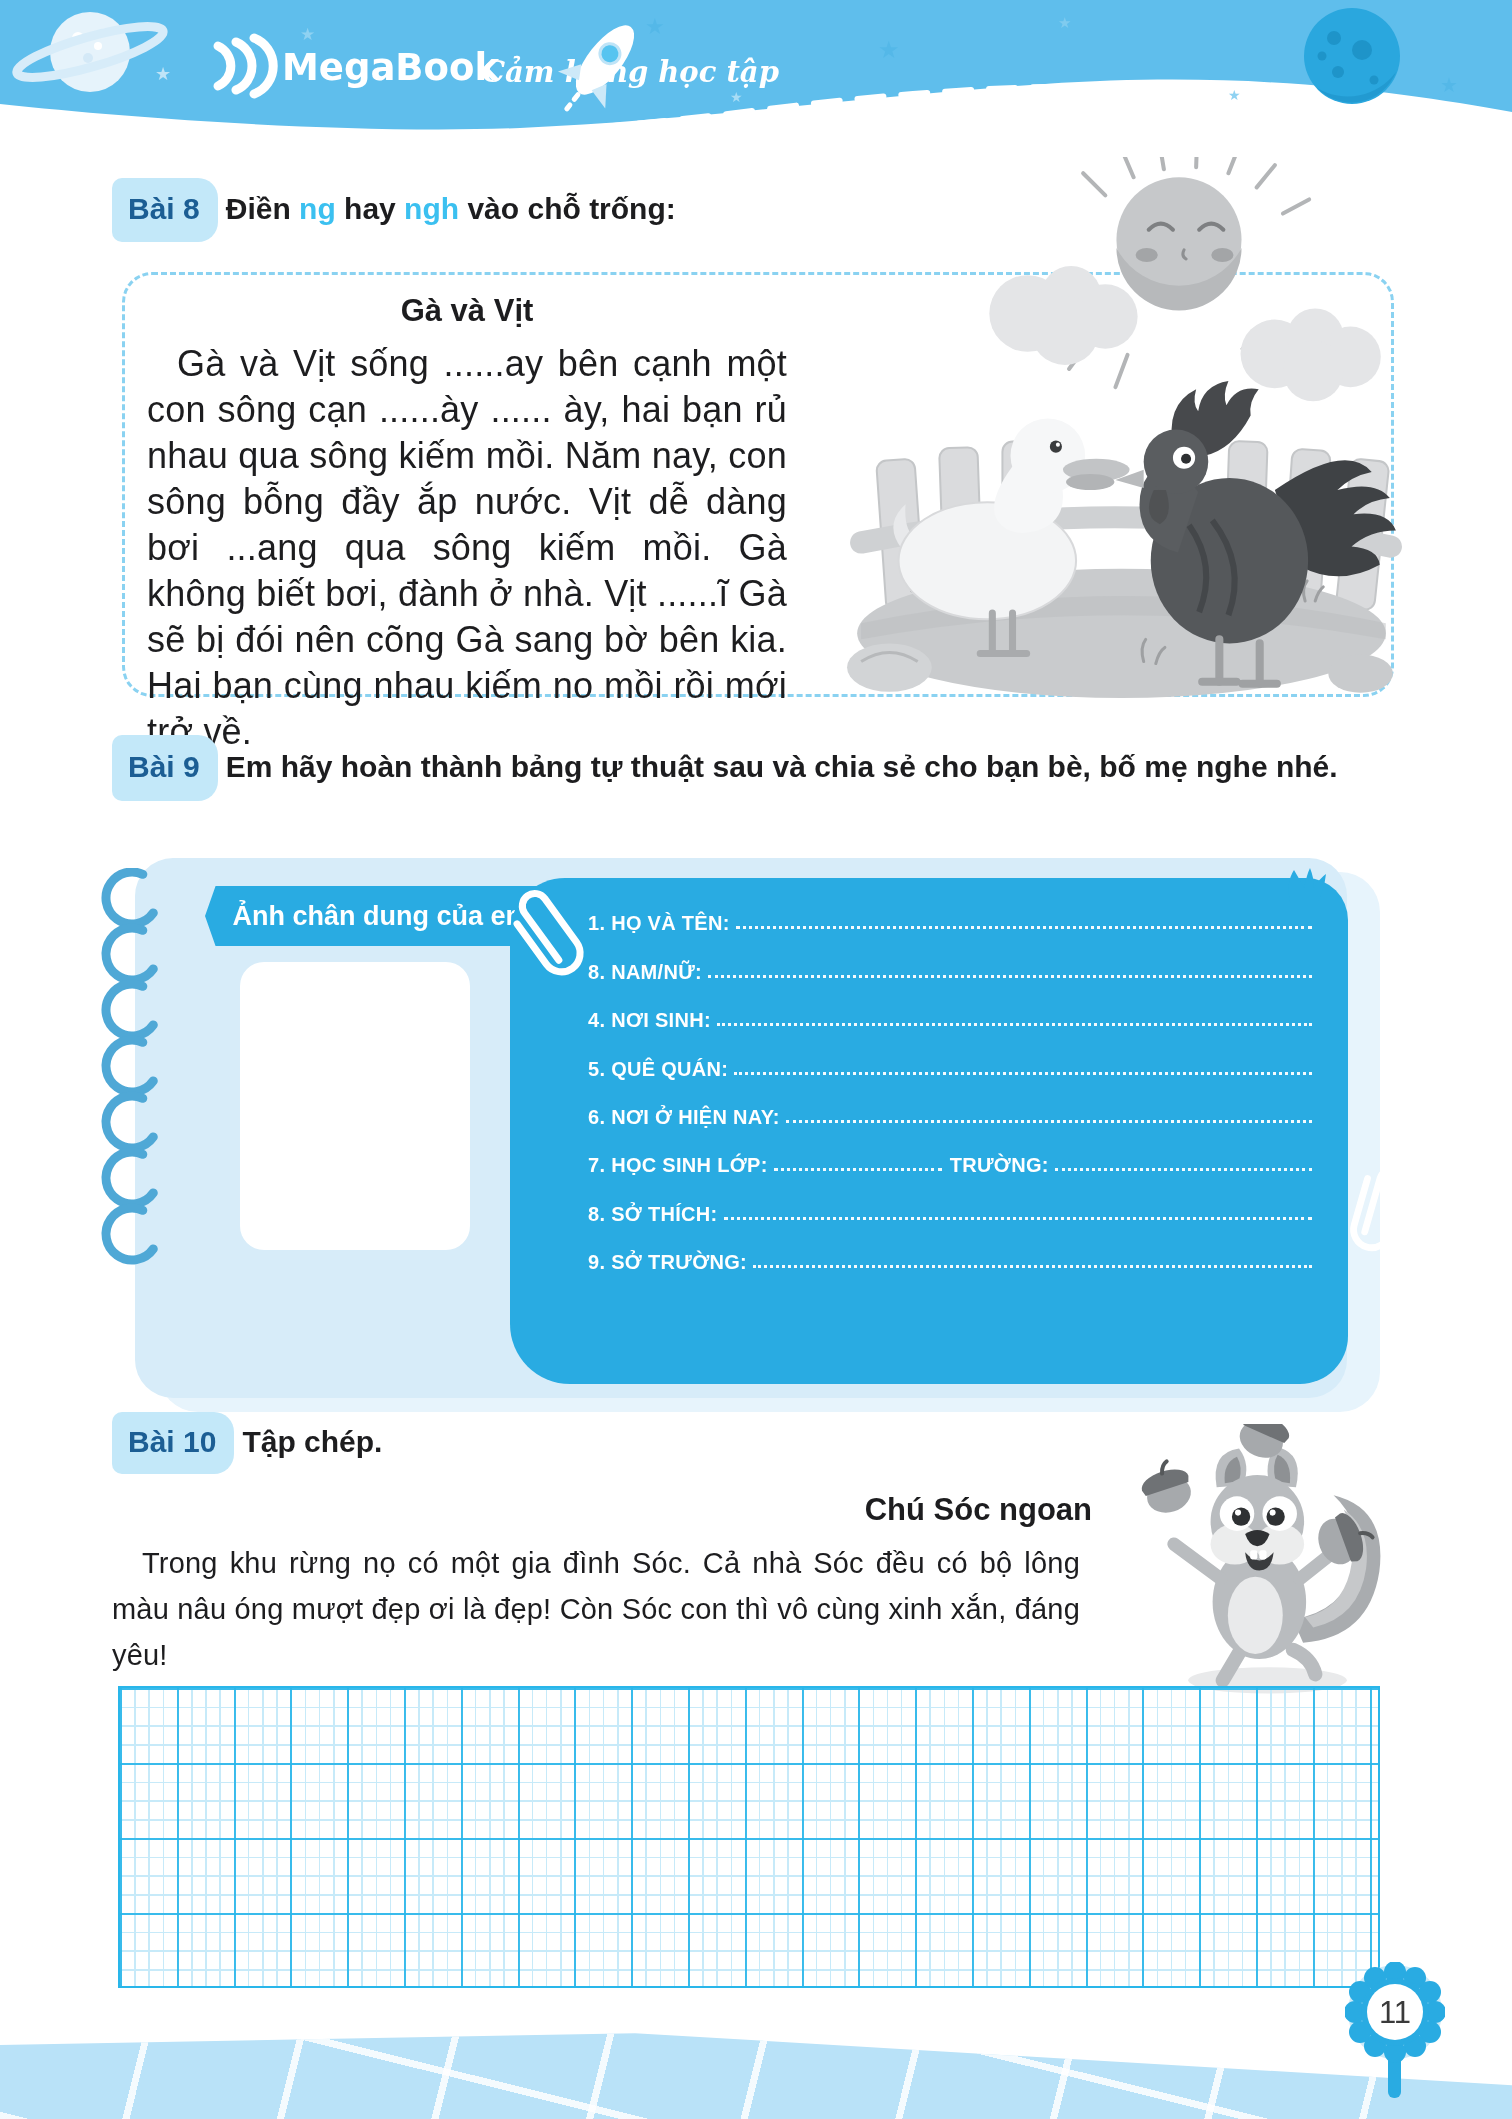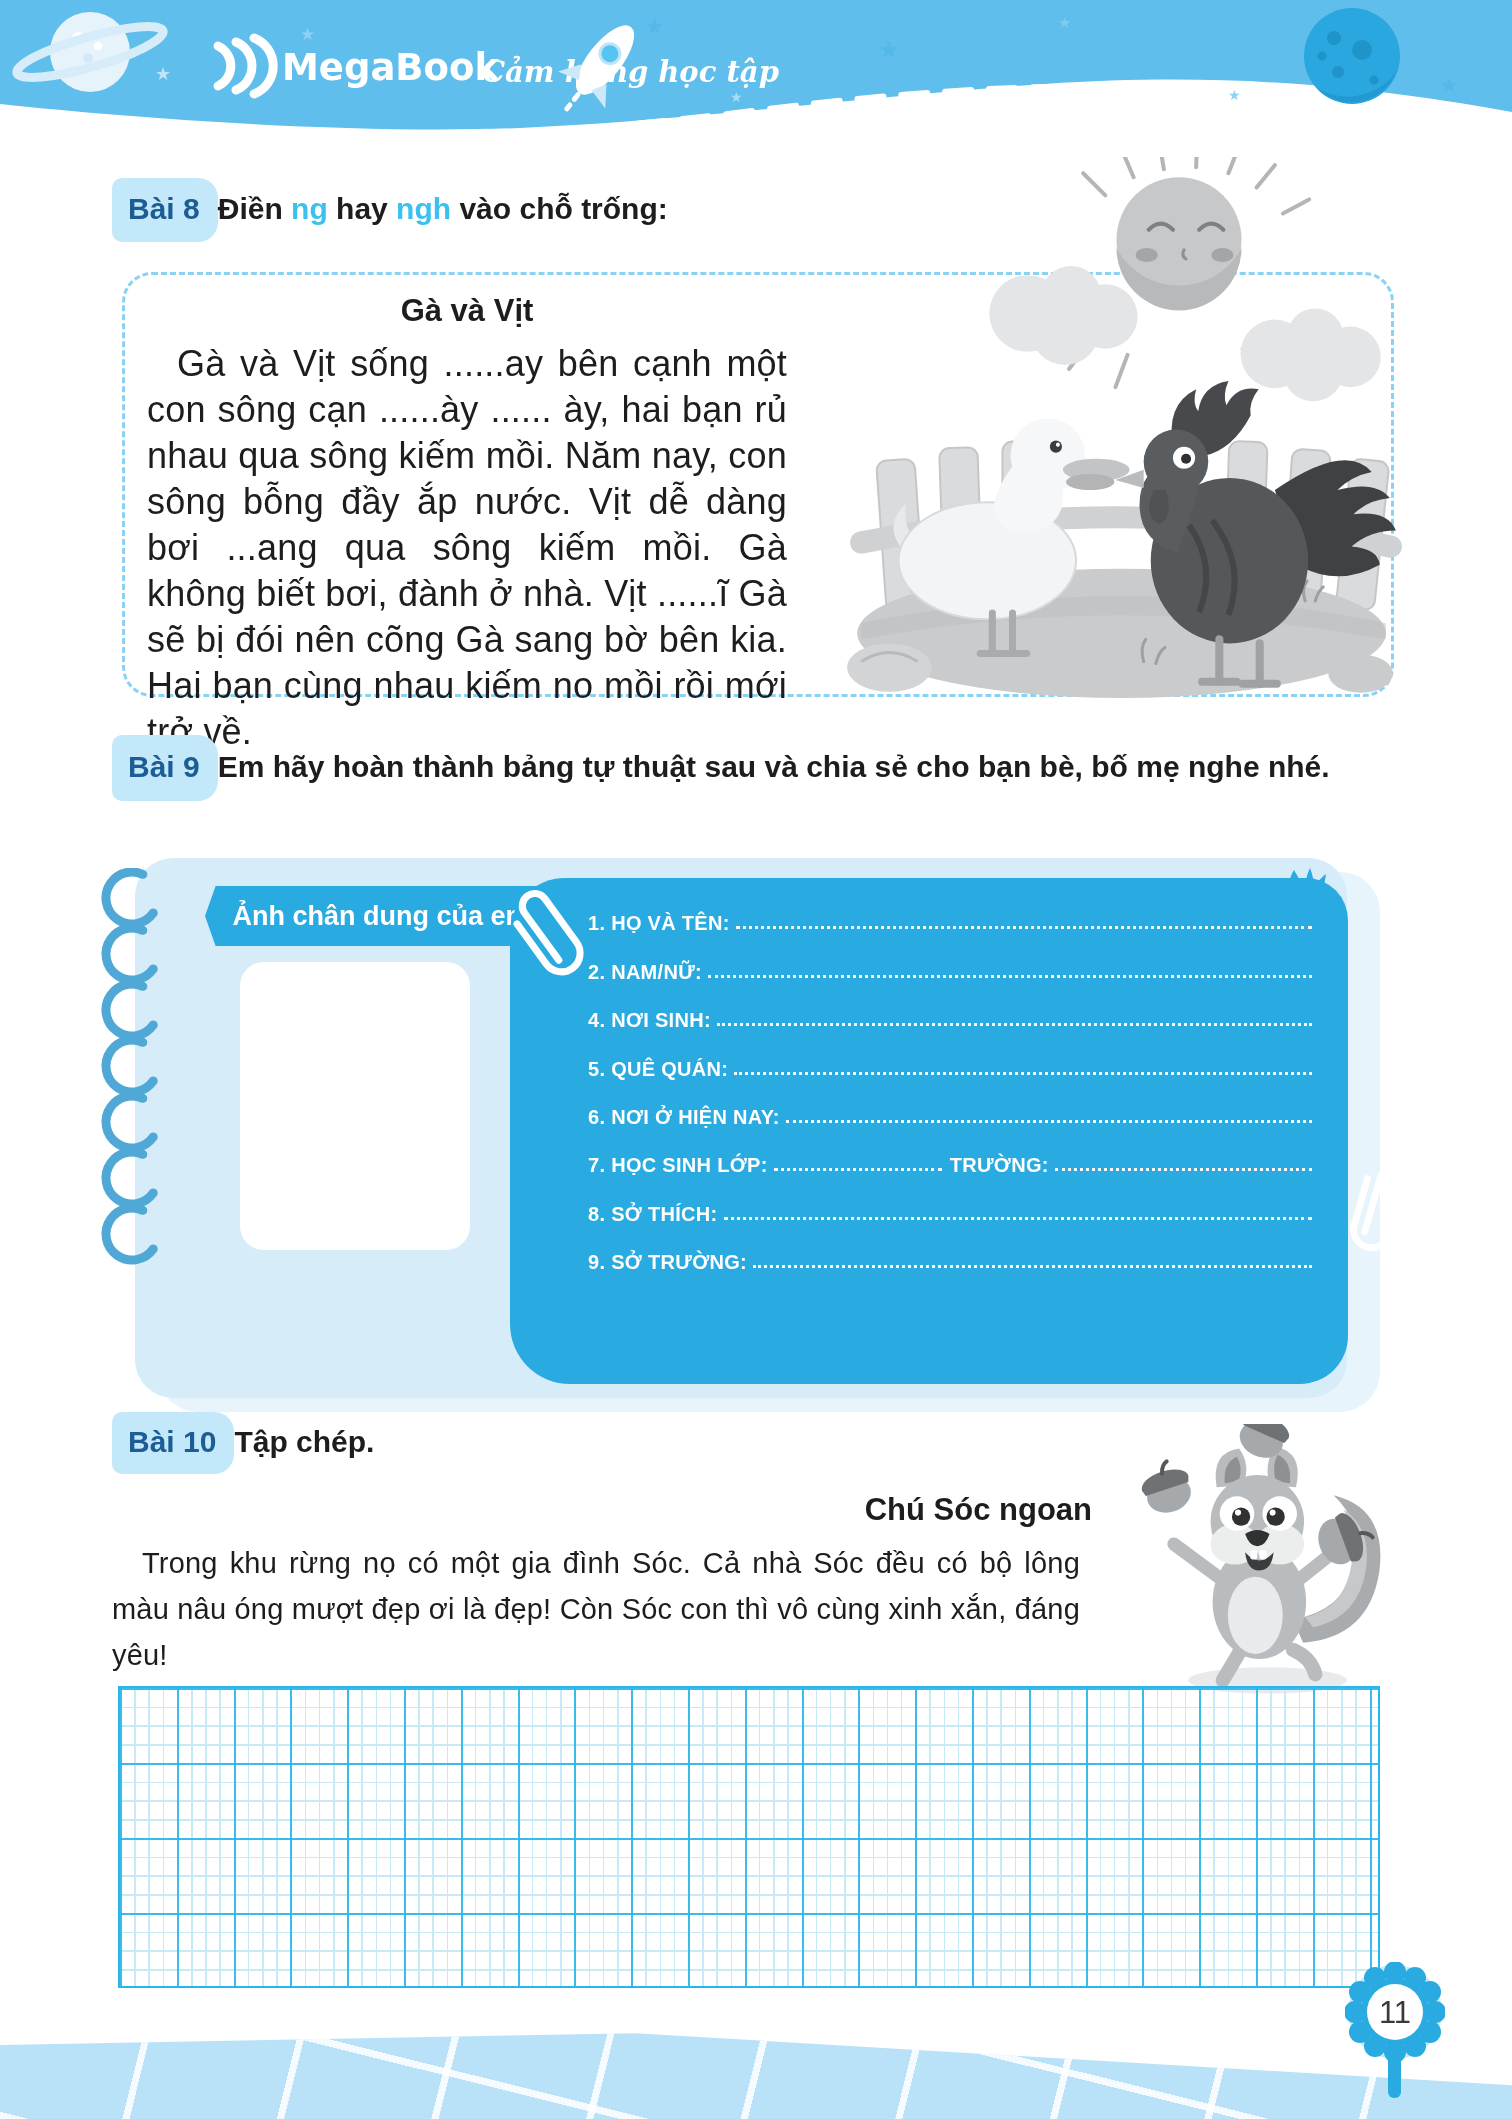--- a/index.html
+++ b/index.html
@@ -3,21 +3,21 @@
 <meta charset="utf-8">
 <style>
   html,body{margin:0;padding:0;background:#fff;}
   #page{position:relative;width:1512px;height:2119px;background:#fff;overflow:hidden;
         font-family:"Liberation Sans",sans-serif;color:#1d1d1f;}
   
   .header-svg{position:absolute;left:0;top:0;}
   
   .ex-row{position:absolute;left:112px;font-size:30px;font-weight:bold;line-height:58px;}
   .badge{display:inline-block;background:#c3e8f9;color:#1c5e94;border-radius:10px 20px 20px 10px;
-         padding:2px 18px 4px 16px;font-weight:bold;margin-right:0;}
+         padding:2px 18px 4px 16px;font-weight:bold;margin-right:8px;}
   .hl{color:#3bc0f0;}
   
   .story-box{position:absolute;left:122px;top:272px;width:1272px;height:425px;
              border:3px dashed #8ad2f1;border-radius:30px;box-sizing:border-box;}
   .story-col{position:absolute;left:22px;top:14px;width:640px;}
   .story-title{font-size:31px;font-weight:bold;text-align:center;margin:4px 0 12px 0;}
   .story-text{font-size:36px;line-height:46px;text-align:justify;text-indent:30px;letter-spacing:.2px;}
   .farm-illu{position:absolute;right:-15px;top:-118px;}
   
   .ex9{position:absolute;left:112px;top:735px;width:1300px;font-size:30px;font-weight:bold;line-height:60px;}
@@ -233,21 +233,21 @@
       <span>Ảnh chân dung của em</span>
     </div>
     <div class="photo-box"></div>
     <div class="blob">
       <div class="form-fields">
           <div class="frow">
             <span class="flab">1. HỌ VÀ TÊN:</span>
             <span class="fdots"></span>
           </div>
           <div class="frow">
-            <span class="flab">2. NAM/NỮ:</span>
+            <span class="flab">8. NAM/NỮ:</span>
             <span class="fdots"></span>
           </div>
           <div class="frow">
             <span class="flab">4. NƠI SINH:</span>
             <span class="fdots"></span>
           </div>
           <div class="frow">
             <span class="flab">5. QUÊ QUÁN:</span>
             <span class="fdots"></span>
           </div>

